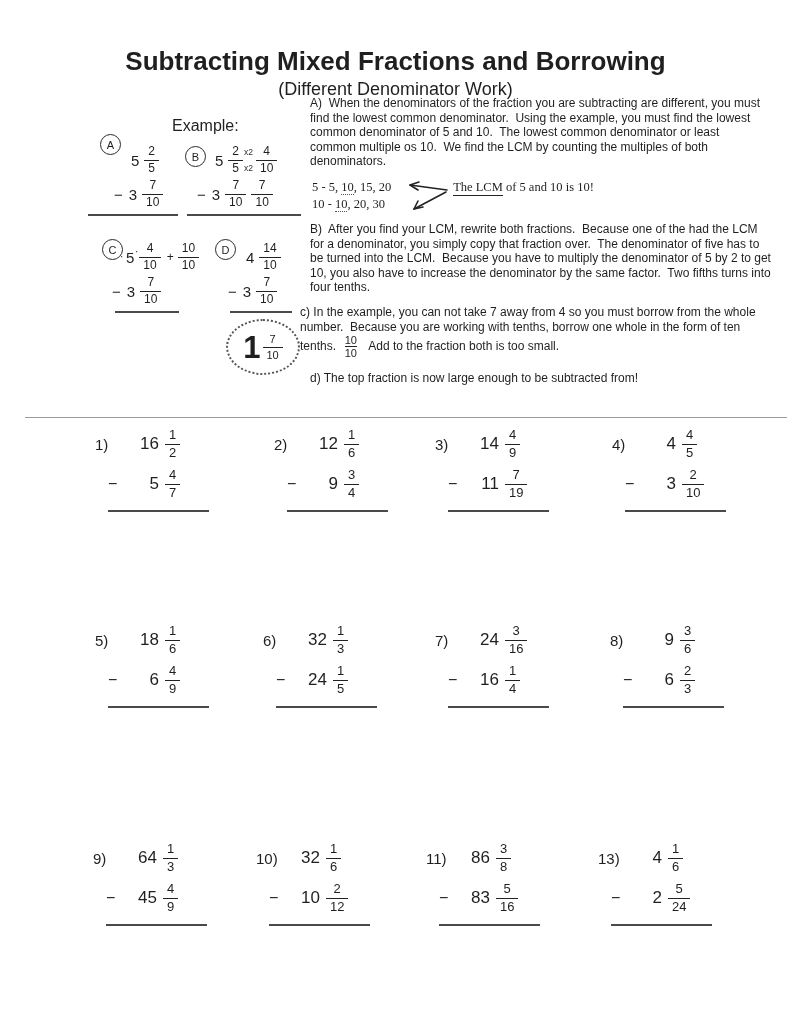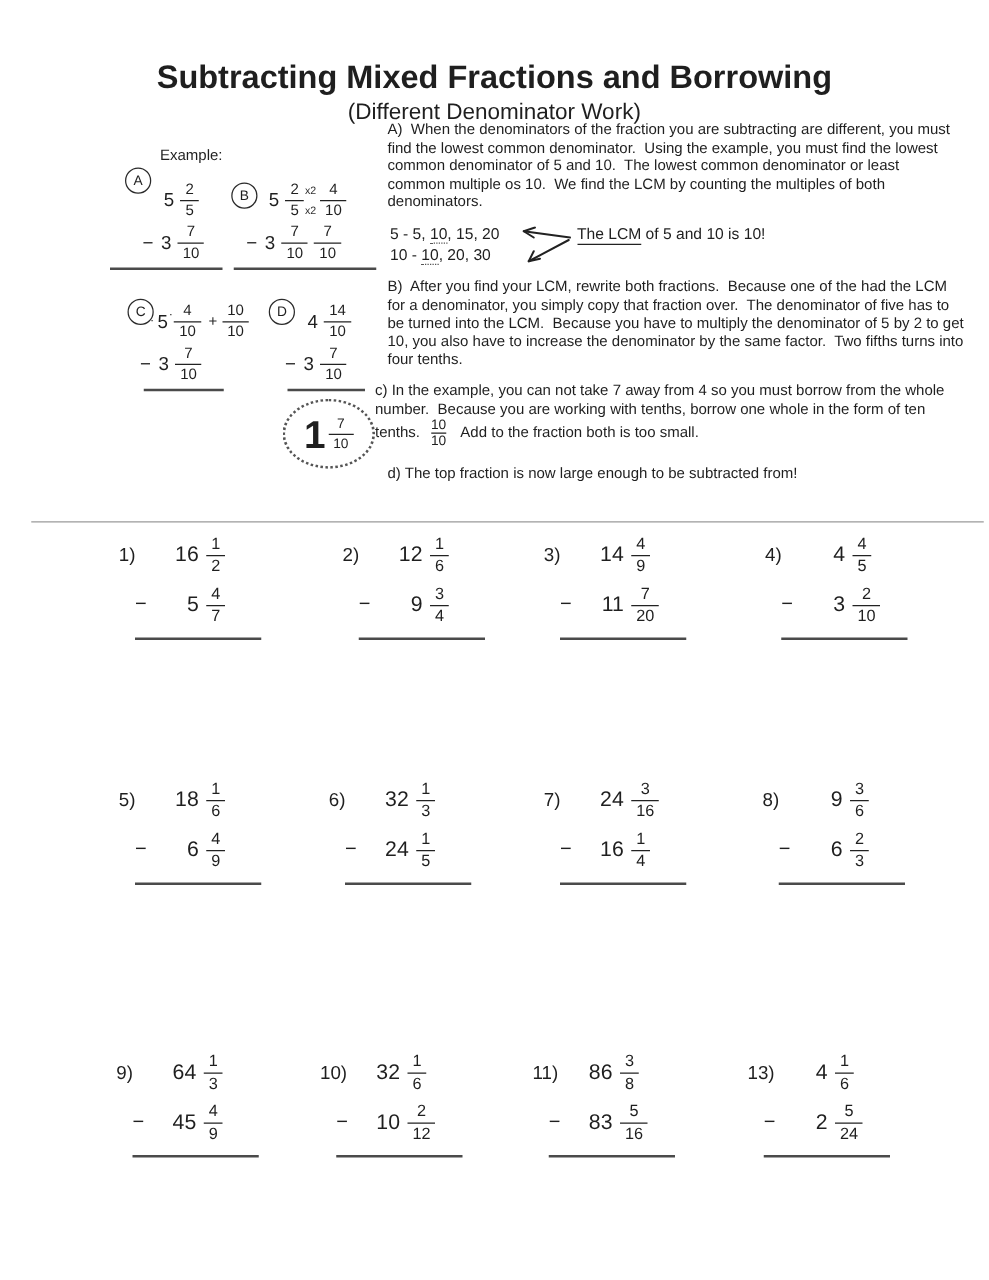--- a/index.html
+++ b/index.html
@@ -10,34 +10,34 @@
   
   .header{position:absolute;left:0;right:0;top:46px;text-align:center;}
   .title{font-size:26px;font-weight:bold;letter-spacing:0px;}
   .subtitle{font-size:18px;margin-top:2px;}
 
   
   .para{position:absolute;font-size:12px;line-height:14.6px;white-space:pre-wrap;margin:0;}
   .ifrac{display:inline-flex;flex-direction:column;align-items:stretch;text-align:center;
          font-size:11px;line-height:1.1;vertical-align:middle;margin:0 2px;}
   .ifrac .den{border-top:1.2px solid #222;}
-  .multiples{position:absolute;display:flex;align-items:flex-start;font-size:12.5px;line-height:17px;}
+  .multiples{position:absolute;display:flex;align-items:flex-start;font-size:12.5px;line-height:17px;font-family:Liberation Serif, serif;}
   .mline{white-space:pre;}
   .dot-u{border-bottom:1.5px dotted #555;}
   .solid-u{border-bottom:1.3px solid #222;padding-bottom:1px;}
   .lcm-arrow{margin:2px 4px 0 8px;flex:0 0 auto;}
   .lcm-note{white-space:pre;}
 
   
   .frac{display:inline-flex;flex-direction:column;align-items:stretch;text-align:center;line-height:1.15;position:relative;}
   .frac .num{padding:0 4px 1px;}
   .frac .den{border-top:1.5px solid #222;padding:1px 4px 0;}
 
   
-  .exlabel{position:absolute;font-size:12px;}
+  .exlabel{position:absolute;font-size:16px;margin-left:44px;}
   .exblock{position:absolute;padding-top:8px;}
   .badge{position:absolute;width:19px;height:19px;border:1.5px solid #2a2a2a;border-radius:50%;
          display:flex;align-items:center;justify-content:center;font-size:11px;}
   .exrow{display:flex;align-items:center;height:32px;margin-bottom:2px;}
   .exblock .whole{font-size:15px;}
   .exblock .minus{font-size:15px;margin-right:6px;}
   .exblock .frac{font-size:12px;margin-left:5px;}
   .exblock .plus{font-size:12px;margin:0 4px 0 6px;}
   .exline{border-bottom:2px solid #4a4a4a;margin-top:4px;}
   .x2{position:absolute;font-size:8.5px;color:#333;left:100%;margin-left:1px;line-height:1;}
@@ -248,21 +248,21 @@
         <span class="frac">
           <span class="num">4</span>
           <span class="den">9</span>
         </span>
       </div>
     <div class="prow">
         <span class="slot1 minus-slot">−</span>
         <span class="slot2">11</span>
         <span class="frac">
           <span class="num">7</span>
-          <span class="den">20</span>
+          <span class="den">19</span>
         </span>
       </div>
     <div class="ansline"></div>
   </div>
 
   <div class="problem" style="left:612px;top:424px">
     <div class="prow">
         <span class="slot1">4)</span>
         <span class="slot2">4</span>
         <span class="frac">

